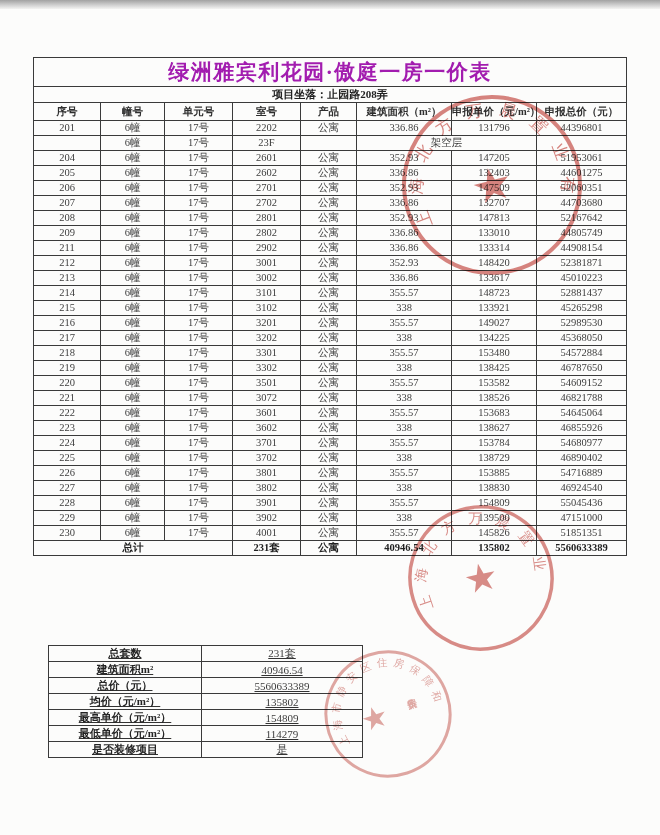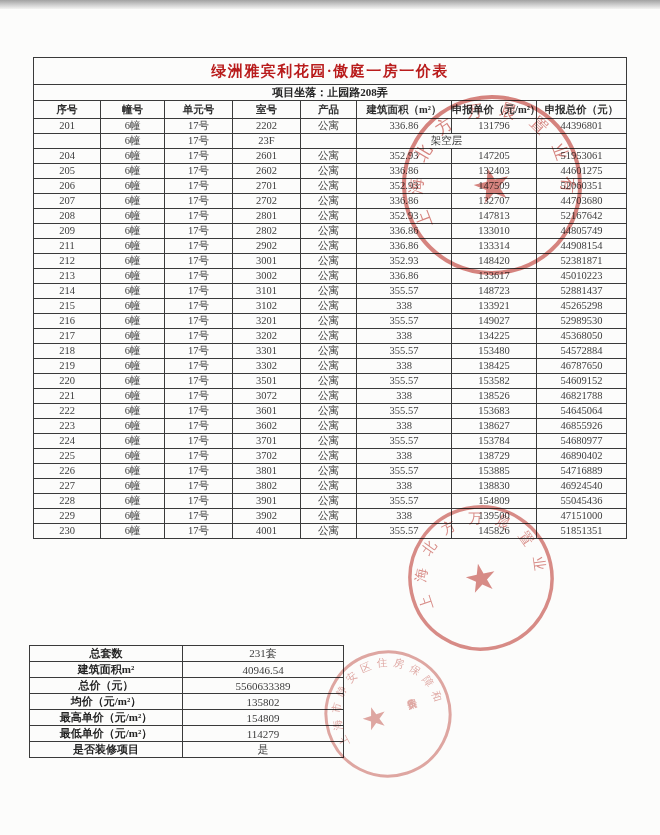--- a/index.html
+++ b/index.html
@@ -12,27 +12,27 @@
     position:absolute;top:0;left:0;right:0;height:9px;
     background:linear-gradient(180deg,#a2a2a2 0%,#cfcfcf 55%,#f3f3f2 100%);
   }
   table{border-collapse:collapse;table-layout:fixed;}
   
   .main{position:absolute;left:33px;top:57px;width:593px;}
   .main th,.main td{
     border:1px solid #3a3a3a;text-align:center;vertical-align:middle;
     overflow:hidden;white-space:nowrap;padding:0;
   }
-  .title-cell{font-size:15px;font-weight:bold;height:26px;letter-spacing:1.5px;color:#b91c1c;}
+  .title-cell{font-size:21px;font-weight:bold;height:26px;letter-spacing:1.5px;color:#a21caf;}
   .subtitle-cell{font-size:11px;font-weight:bold;height:14px;color:#222;}
   .head-cell{font-size:10.5px;height:17px;font-weight:bold;color:#2e2e2e;}
   .main td{font-size:10.5px;height:14px;line-height:14px;color:#3d3d3d;}
   .total-row td{font-weight:bold;color:#222;}
   
-  .summary{position:absolute;left:29px;top:645px;width:314px;}
+  .summary{position:absolute;left:48px;top:645px;width:314px;text-decoration:underline;}
   .summary td{
     border:1px solid #3a3a3a;height:14.8px;font-size:11px;text-align:center;
     vertical-align:middle;white-space:nowrap;color:#3d3d3d;padding:0;
   }
   .summary td.lbl{font-weight:bold;color:#242424;}
   
   .stamp{position:absolute;mix-blend-mode:multiply;pointer-events:none;}
 </style>
 </head>
 <body>
@@ -342,20 +342,28 @@
         <tr>
           <td>230</td>
           <td>6幢</td>
           <td>17号</td>
           <td>4001</td>
           <td>公寓</td>
           <td>355.57</td>
           <td>145826</td>
           <td>51851351</td>
         </tr>
+        <tr class="total-row">
+          <td colspan="3">总计</td>
+          <td>231套</td>
+          <td>公寓</td>
+          <td>40946.54</td>
+          <td>135802</td>
+          <td>5560633389</td>
+        </tr>
       </tbody>
   </table>
 
   <table class="summary">
     <colgroup>
         <col style="width:153px">
         <col style="width:161px">
       </colgroup>
     <tbody>
         <tr>

